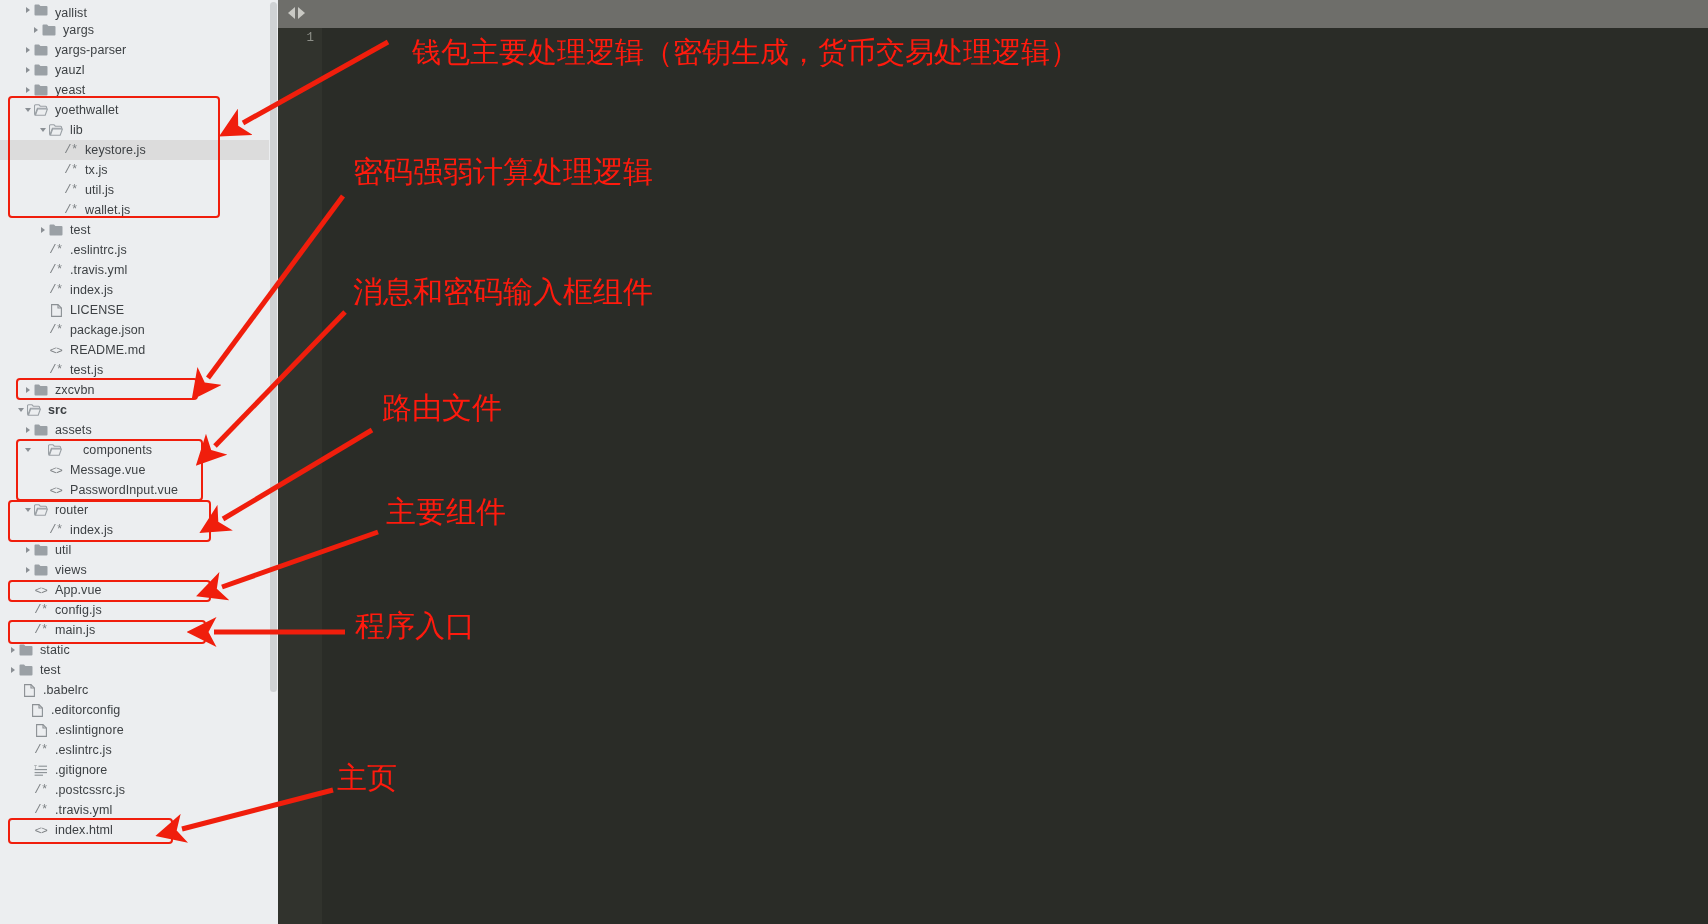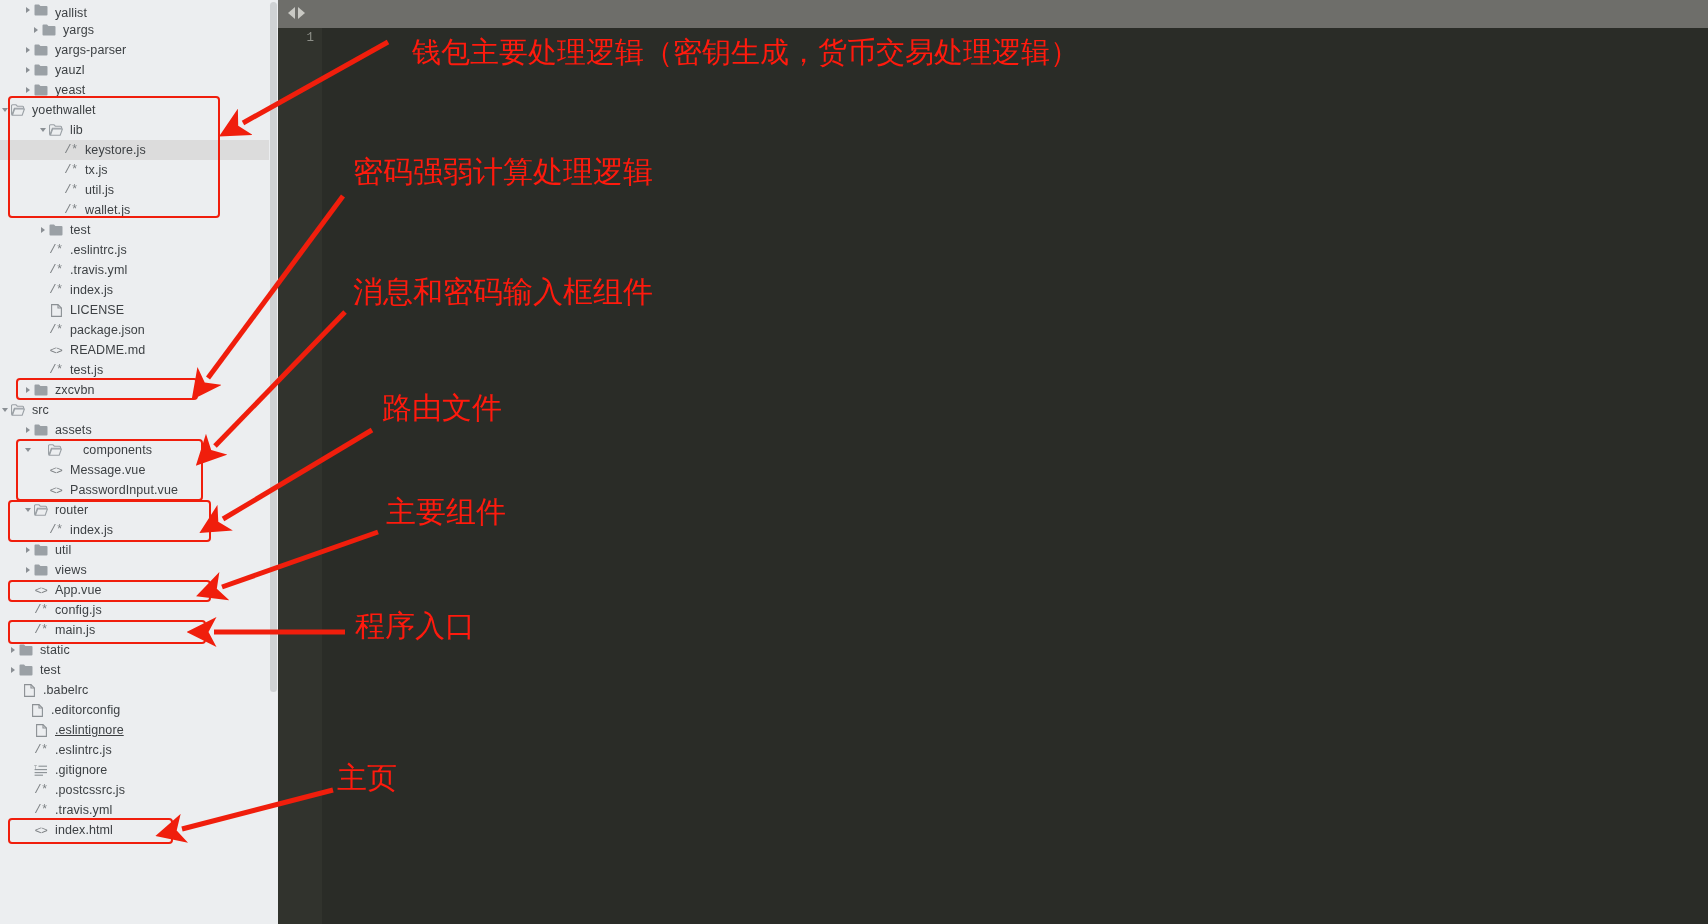--- a/index.html
+++ b/index.html
@@ -159,21 +159,21 @@
         </div>
         <div class="row" style="padding-left: 23px;">
           <span class="twisty closed"></span>
           <span class="ico">
             <svg width="14" height="12" viewBox="0 0 14 12">
               <path d="M0.5 1.5 A1 1 0 0 1 1.5 0.5 H5 L6.4 2 H12.5 A1 1 0 0 1 13.5 3 V10.5 A1 1 0 0 1 12.5 11.5 H1.5 A1 1 0 0 1 0.5 10.5 Z" fill="#9aa0a5"></path>
             </svg>
           </span>
           <span class="label">yeast</span>
         </div>
-        <div class="row" style="">
+        <div class="row" style="padding-left: 23px;">
           <span class="twisty open"></span>
           <span class="ico">
             <svg width="14" height="12" viewBox="0 0 14 12">
               <path d="M0.5 1.8 A1 1 0 0 1 1.5 0.8 H5 L6.3 2.2 H11.6 A1 1 0 0 1 12.6 3.2 V4.3 H3.4 L1 10.8 H1.4 A1 1 0 0 1 0.5 9.9 Z" fill="none" stroke="#9aa0a5" stroke-width="1.1"></path>
               <path d="M3.6 5 H13.4 L11.2 11.2 H1.4 Z" fill="none" stroke="#9aa0a5" stroke-width="1.1"></path>
             </svg>
           </span>
           <span class="label">yoethwallet</span>
         </div>
         <div class="row" style="padding-left: 38px;">
@@ -257,21 +257,21 @@
         </div>
         <div class="row" style="padding-left: 23px;">
           <span class="twisty closed"></span>
           <span class="ico">
             <svg width="14" height="12" viewBox="0 0 14 12">
               <path d="M0.5 1.5 A1 1 0 0 1 1.5 0.5 H5 L6.4 2 H12.5 A1 1 0 0 1 13.5 3 V10.5 A1 1 0 0 1 12.5 11.5 H1.5 A1 1 0 0 1 0.5 10.5 Z" fill="#9aa0a5"></path>
             </svg>
           </span>
           <span class="label">zxcvbn</span>
         </div>
-        <div class="row" style="padding-left: 0;">
+        <div class="row" style="padding-left: 16px; font-weight: bold;">
           <span class="twisty open"></span>
           <span class="ico">
             <svg width="14" height="12" viewBox="0 0 14 12">
               <path d="M0.5 1.8 A1 1 0 0 1 1.5 0.8 H5 L6.3 2.2 H11.6 A1 1 0 0 1 12.6 3.2 V4.3 H3.4 L1 10.8 H1.4 A1 1 0 0 1 0.5 9.9 Z" fill="none" stroke="#9aa0a5" stroke-width="1.1"></path>
               <path d="M3.6 5 H13.4 L11.2 11.2 H1.4 Z" fill="none" stroke="#9aa0a5" stroke-width="1.1"></path>
             </svg>
           </span>
           <span class="label">src</span>
         </div>
         <div class="row" style="padding-left: 23px;">
@@ -382,21 +382,21 @@
         <div class="row" style="padding-left: 19px;">
           <span class="twisty none"></span>
           <span class="ico">
             <svg width="11" height="13" viewBox="0 0 11 13">
               <path d="M0.6 0.6 H7 L10.4 4 V12.4 H0.6 Z" fill="none" stroke="#8b9094" stroke-width="1.1"></path>
               <path d="M7 0.7 V4 H10.3" fill="none" stroke="#8b9094" stroke-width="1.1"></path>
             </svg>
           </span>
           <span class="label">.editorconfig</span>
         </div>
-        <div class="row" style="padding-left: 23px; text-decoration: underline;">
+        <div class="row" style="padding-left: 23px;">
           <span class="twisty none"></span>
           <span class="ico">
             <svg width="11" height="13" viewBox="0 0 11 13">
               <path d="M0.6 0.6 H7 L10.4 4 V12.4 H0.6 Z" fill="none" stroke="#8b9094" stroke-width="1.1"></path>
               <path d="M7 0.7 V4 H10.3" fill="none" stroke="#8b9094" stroke-width="1.1"></path>
             </svg>
           </span>
           <span class="label">.eslintignore</span>
         </div>
         <div class="row" style="padding-left: 23px;">

